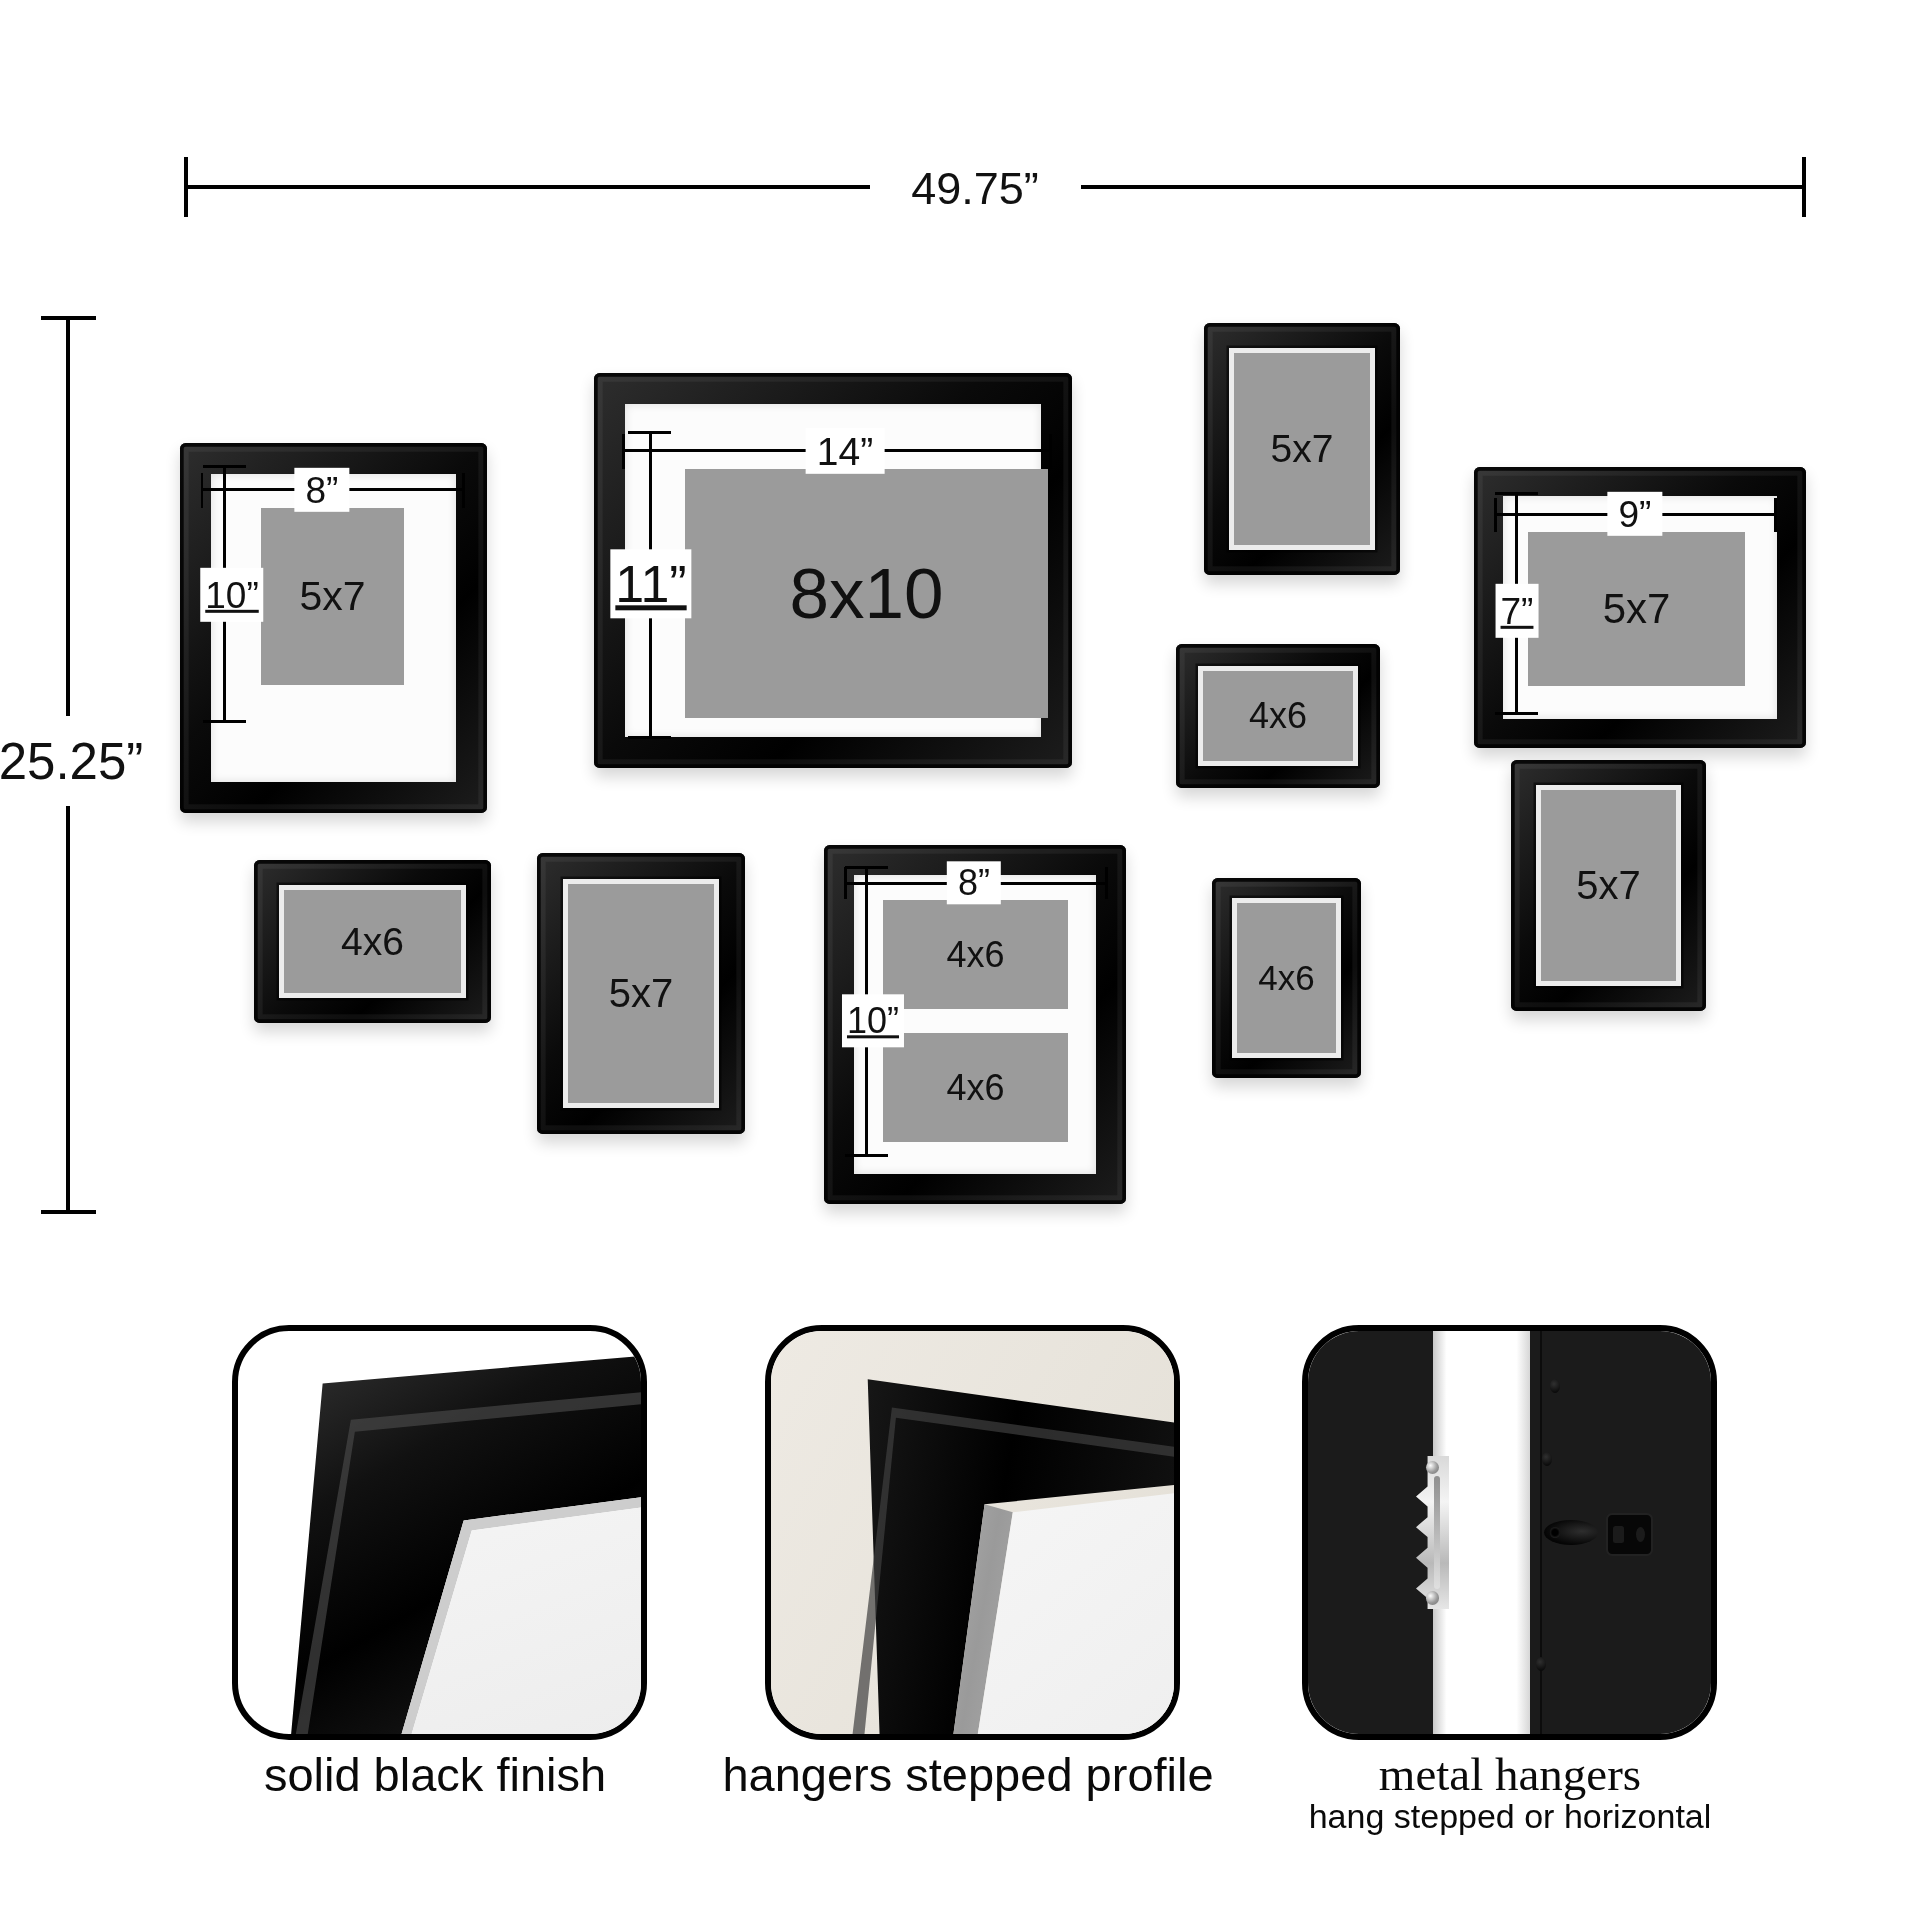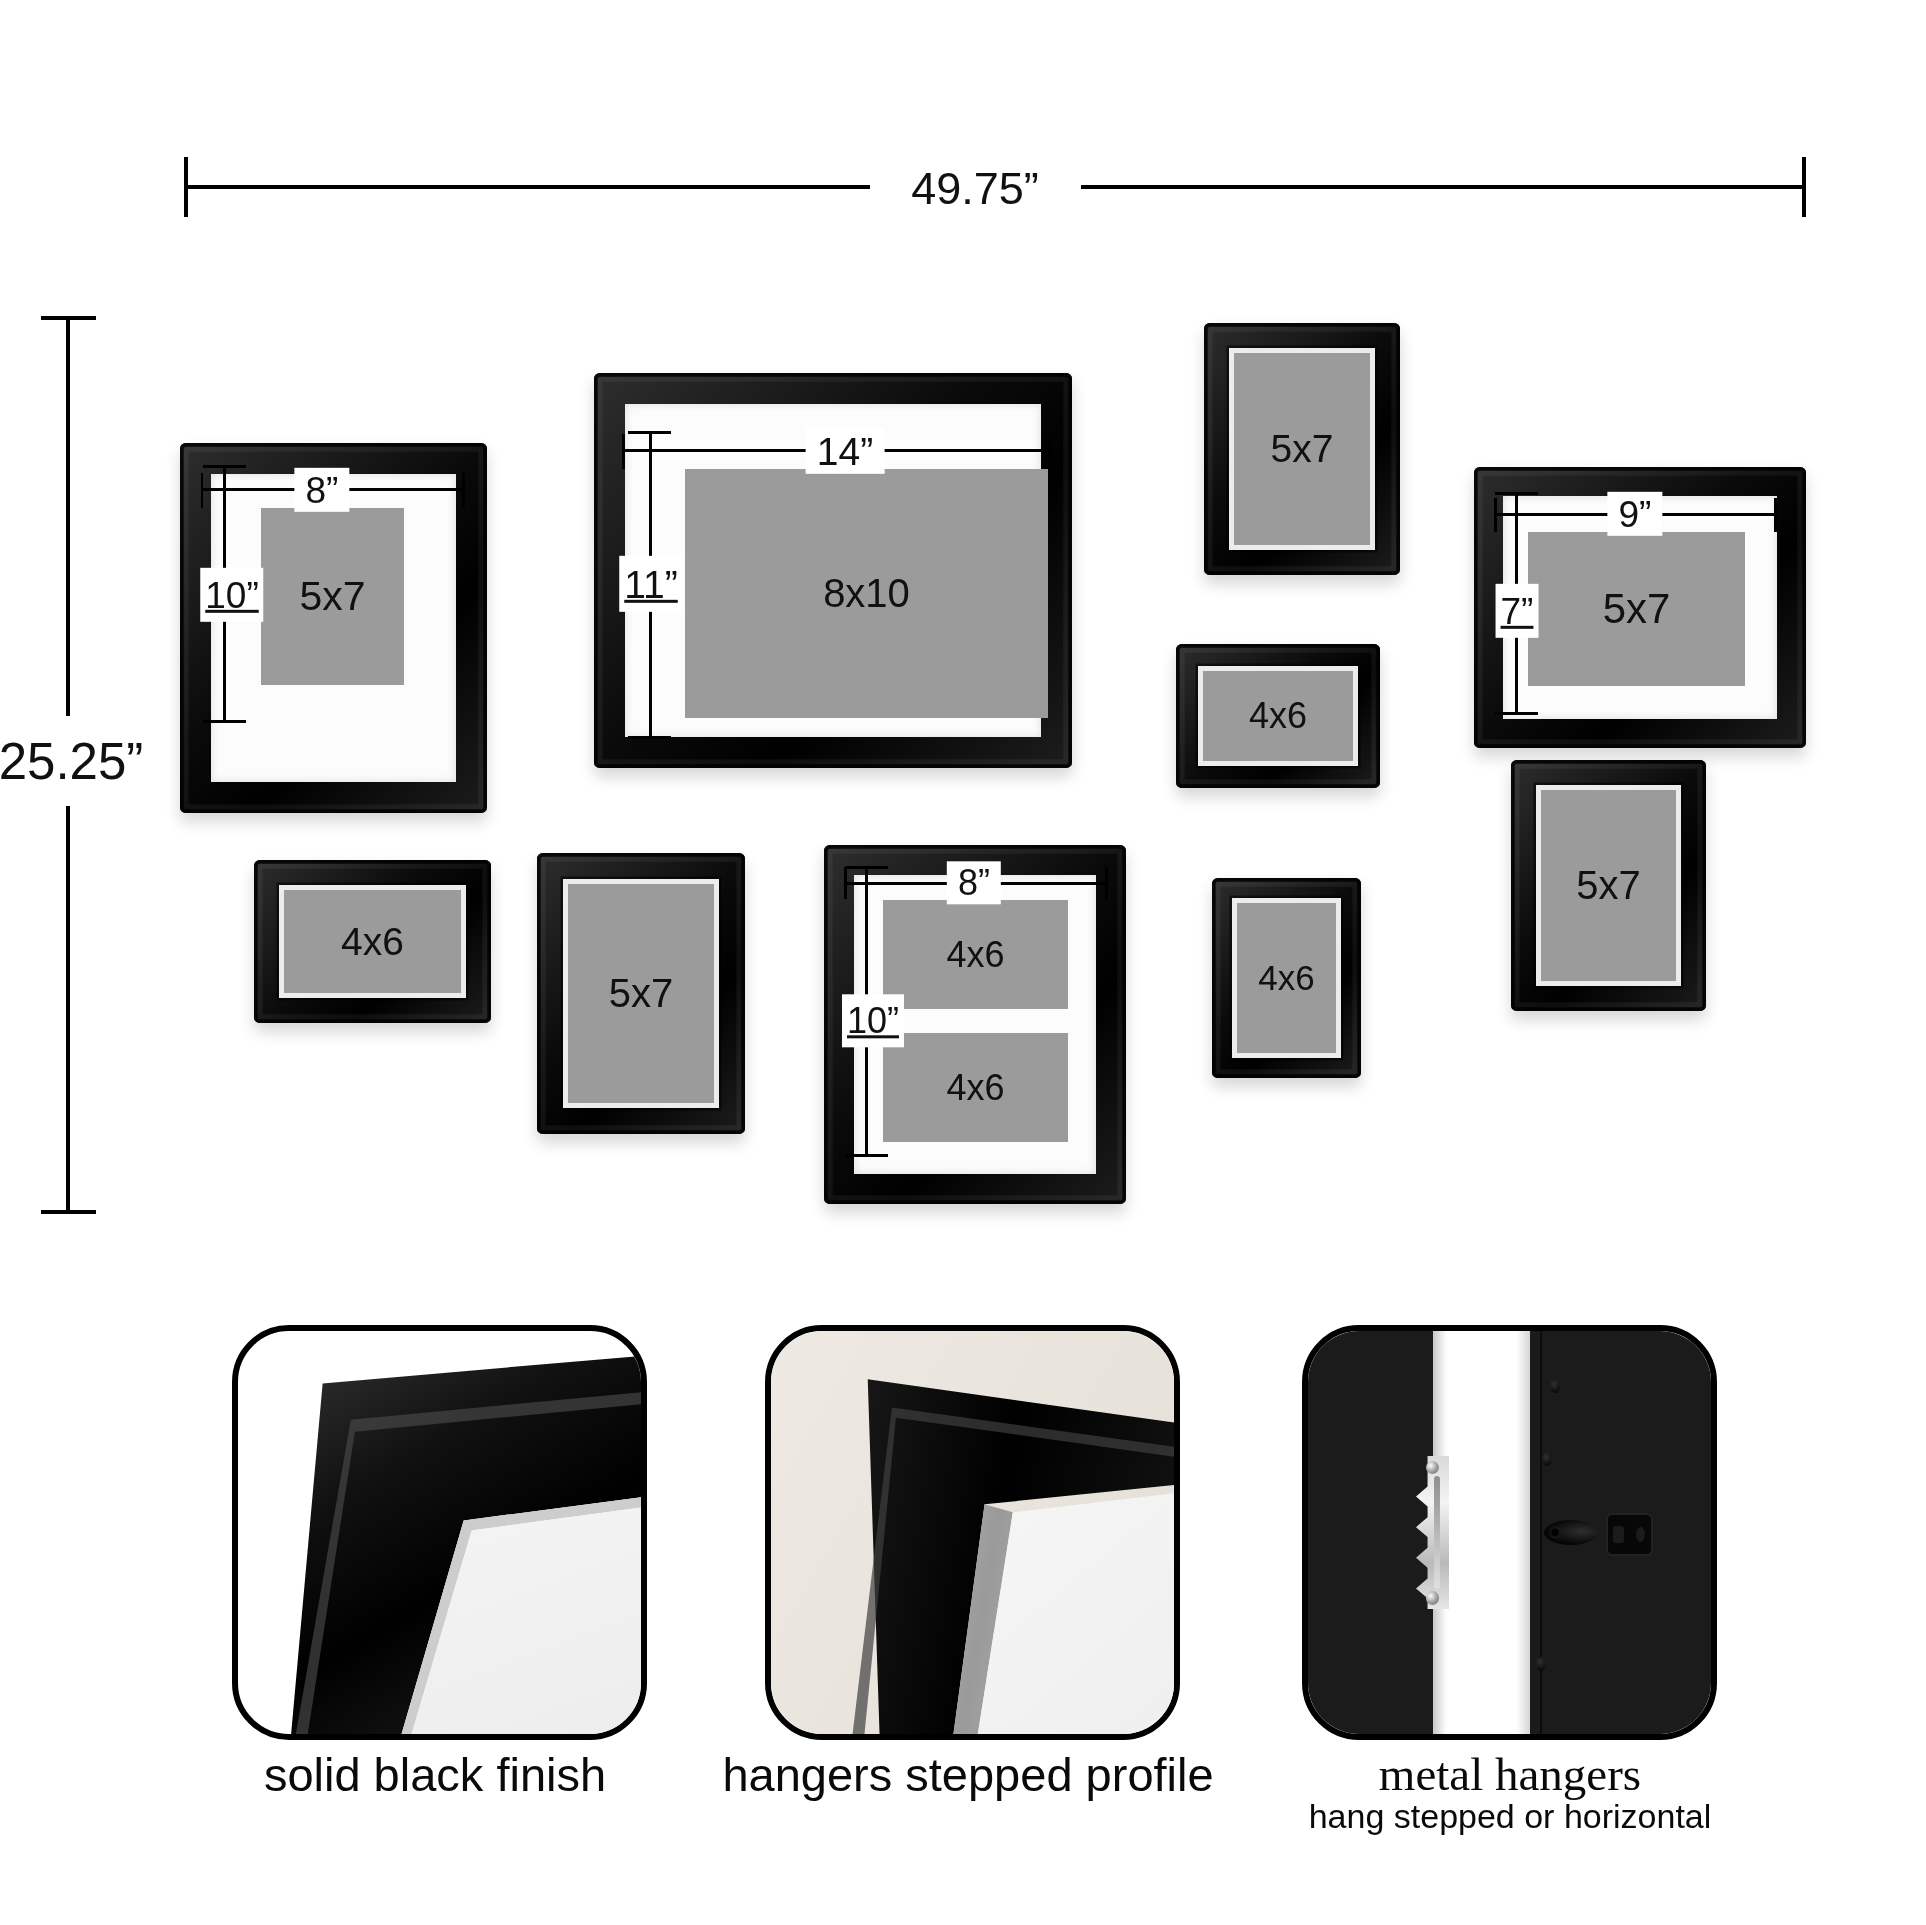--- a/index.html
+++ b/index.html
@@ -113,31 +113,31 @@
   <div class="dline" style="left:22px;top:45px;width:263px;height:3.1px;"></div>
   <span class="dlabel dlabel-h" style="left:142px;top:47px;font-size:37px;">8”</span>
   <div class="dline" style="left:23px;top:22px;width:43px;height:2.5px;"></div>
   <div class="dline" style="left:23px;top:277px;width:43px;height:2.5px;"></div>
   <div class="dline" style="left:43px;top:23px;width:3.1px;height:257px;"></div>
   <span class="dlabel dlabel-v" style="left:52px;top:152px;font-size:37px;">10”</span>
 </div>
 
 <div class="frame" style="left:594px;top:373px;width:478px;height:395px;">
   <div class="mat" style="left:31px;top:31px;right:31px;bottom:31px;"></div>
-  <div class="photo" style="left:91px;top:96px;width:363px;height:249px;font-size:40px;">
+  <div class="photo" style="left:91px;top:96px;width:363px;height:249px;font-size:71px;">
     <span>8x10</span>
   </div>
   <div class="dline" style="left:28px;top:61px;width:2.5px;height:35px;"></div>
   <div class="dline" style="left:455px;top:61px;width:2.5px;height:35px;"></div>
   <div class="dline" style="left:29px;top:76px;width:428px;height:3.1px;"></div>
   <span class="dlabel dlabel-h" style="left:251px;top:78px;font-size:39px;">14”</span>
   <div class="dline" style="left:34px;top:58px;width:43px;height:2.5px;"></div>
   <div class="dline" style="left:34px;top:363px;width:43px;height:2.5px;"></div>
   <div class="dline" style="left:55px;top:59px;width:3.1px;height:306px;"></div>
-  <span class="dlabel dlabel-v" style="left:57px;top:211px;font-size:39px;">11”</span>
+  <span class="dlabel dlabel-v" style="left:57px;top:211px;font-size:52px;">11”</span>
 </div>
 
 <div class="frame" style="left:1204px;top:323px;width:196px;height:252px;">
   <div class="photo-plain" style="inset:25px;font-size:39px;">
     <span>5x7</span>
   </div>
 </div>
 
 <div class="frame" style="left:1474px;top:467px;width:332px;height:281px;">
   <div class="mat" style="left:29px;top:29px;right:29px;bottom:29px;"></div>

